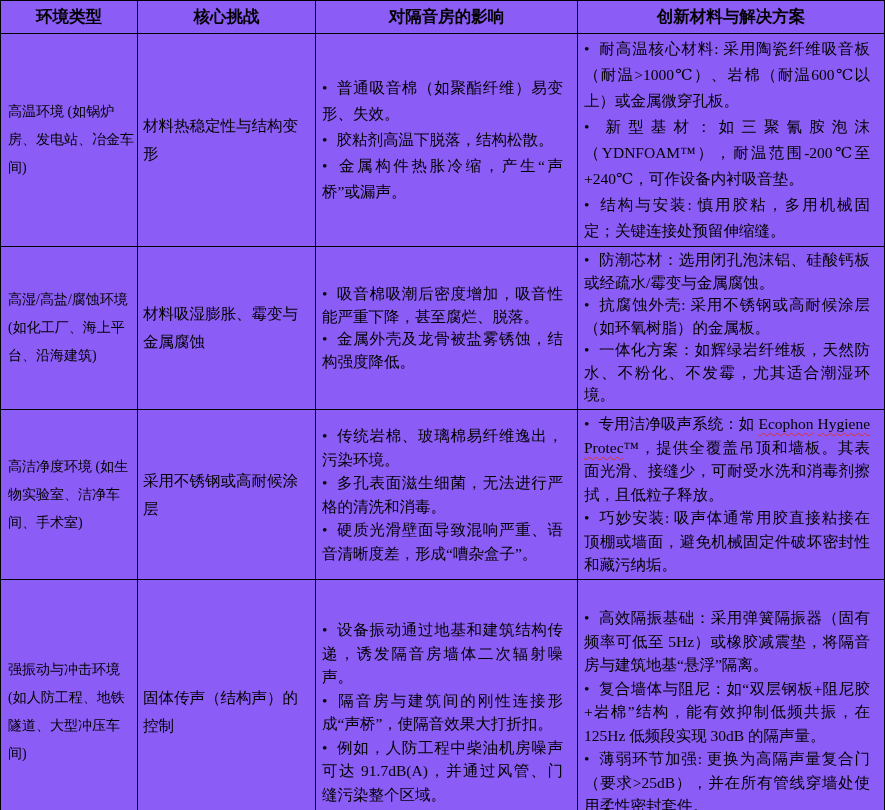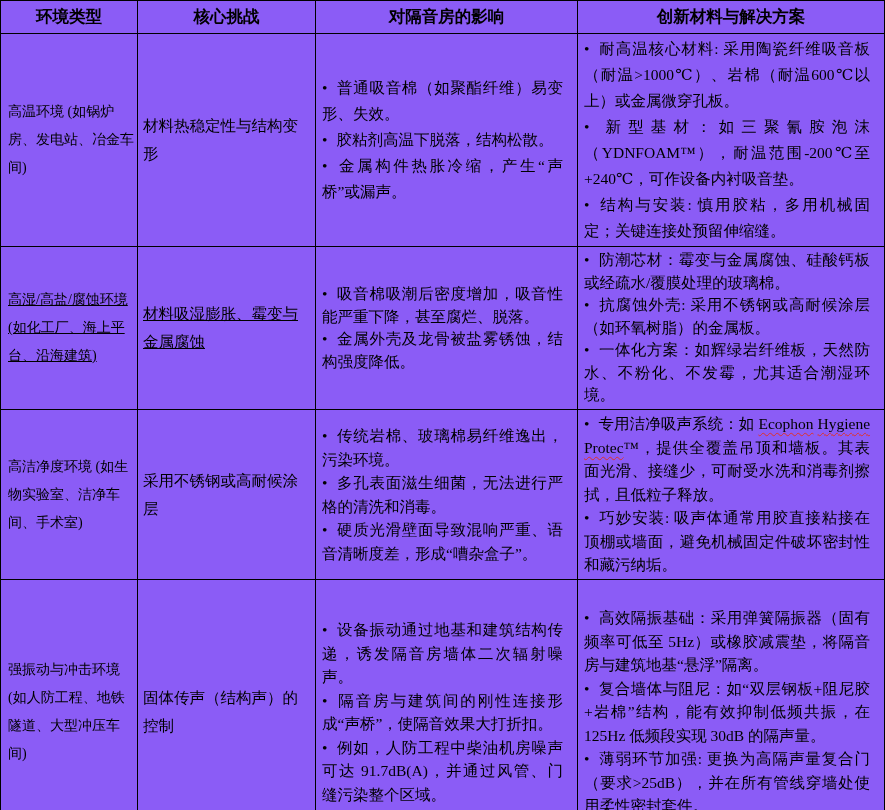--- a/index.html
+++ b/index.html
@@ -47,21 +47,21 @@
     line-height: 28px;
   }
   td.list-cell {
     font-size: 15.5px;
     text-align: justify;
     padding: 2px 14px 2px 6px;
   }
   tr.r1 td.list-cell { line-height: 26px; height: 185px; }
   tr.r1 td.env-cell, tr.r1 td.challenge-cell { height: 185px; }
   tr.r2 td.list-cell { line-height: 22.5px; height: 158px; }
-  tr.r2 td.env-cell, tr.r2 td.challenge-cell { height: 158px; text-decoration: underline; }
+  tr.r2 td.env-cell, tr.r2 td.challenge-cell { height: 158px; }
   tr.r3 td.list-cell { line-height: 23.5px; height: 165px; }
   tr.r3 td.env-cell, tr.r3 td.challenge-cell { height: 165px; }
   tr.r4 td.list-cell { line-height: 23.5px; height: 260px; }
   tr.r4 td.env-cell, tr.r4 td.challenge-cell { height: 260px; }
   .bullet-item { display: block; }
   .bullet-dot {
     display: inline;
     margin-right: 9px;
   }
   .spell {
@@ -107,21 +107,21 @@
       </tr>
 
       <tr class="r2">
         <td class="env-cell">高湿/高盐/腐蚀环境 (如化工厂、海上平台、沿海建筑)</td>
         <td class="challenge-cell">材料吸湿膨胀、霉变与金属腐蚀</td>
         <td class="list-cell">
           <span class="bullet-item"><span class="bullet-dot">•</span><span>吸音棉吸潮后密度增加，吸音性能严重下降，甚至腐烂、脱落。</span></span>
           <span class="bullet-item"><span class="bullet-dot">•</span><span>金属外壳及龙骨被盐雾锈蚀，结构强度降低。</span></span>
         </td>
         <td class="list-cell">
-          <span class="bullet-item"><span class="bullet-dot">•</span><span>防潮芯材：霉变与金属腐蚀、硅酸钙板或经疏水/覆膜处理的玻璃棉。</span></span>
+          <span class="bullet-item"><span class="bullet-dot">•</span><span>防潮芯材：选用闭孔泡沫铝、硅酸钙板或经疏水/霉变与金属腐蚀。</span></span>
           <span class="bullet-item"><span class="bullet-dot">•</span><span>抗腐蚀外壳: 采用不锈钢或高耐候涂层（如环氧树脂）的金属板。</span></span>
           <span class="bullet-item"><span class="bullet-dot">•</span><span>一体化方案：如辉绿岩纤维板，天然防水、不粉化、不发霉，尤其适合潮湿环境。</span></span>
         </td>
       </tr>
 
       <tr class="r3">
         <td class="env-cell">高洁净度环境 (如生物实验室、洁净车间、手术室)</td>
         <td class="challenge-cell">采用不锈钢或高耐候涂层</td>
         <td class="list-cell">
           <span class="bullet-item"><span class="bullet-dot">•</span><span>传统岩棉、玻璃棉易纤维逸出，污染环境。</span></span>

